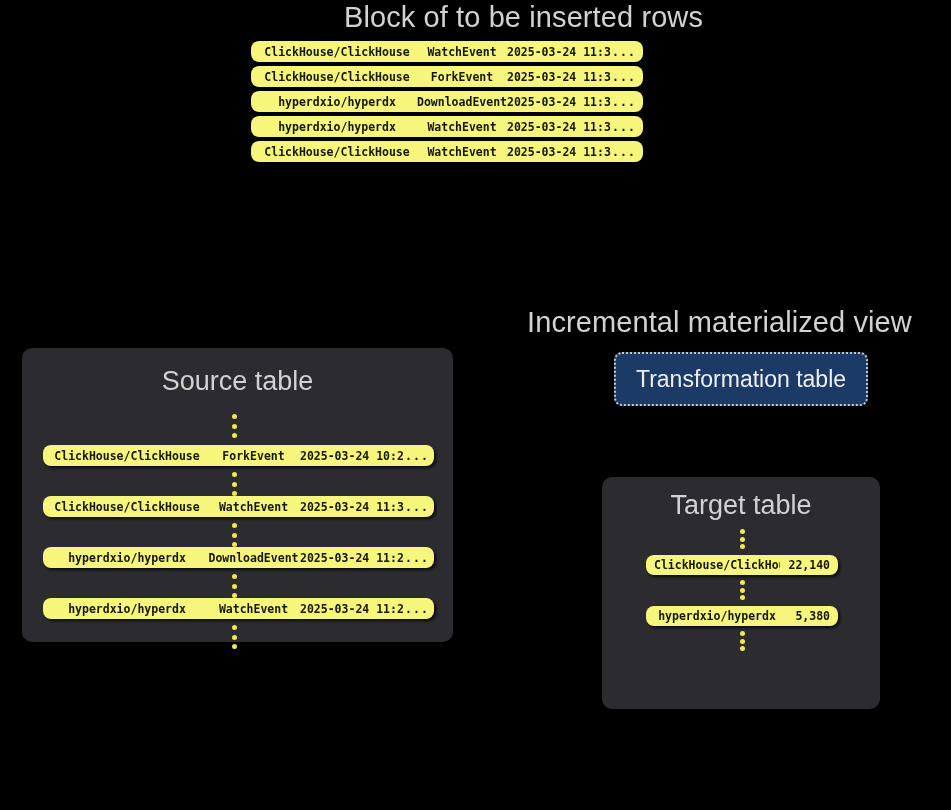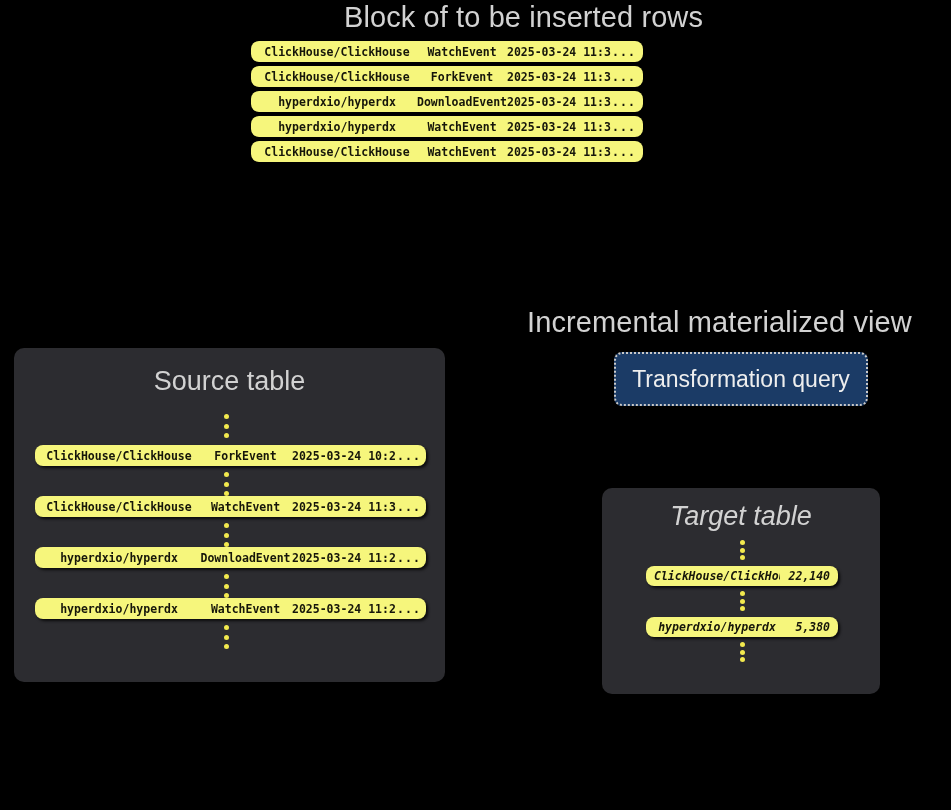--- a/index.html
+++ b/index.html
@@ -81,22 +81,22 @@
   #block-rows .c-time   { width: 104px; text-align: center; }
   #block-rows .c-more   { flex: 1;      text-align: center; letter-spacing: 1px; }
 
   
   .card {
     position: absolute;
     background: #2c2c30;
     border-radius: 10px;
     box-shadow: 3px 3px 6px rgba(0,0,0,0.8);
   }
-  #source-card { left: 14px;  top: 348px; width: 431px; height: 334px; }
-  #target-card { left: 602px; top: 488px; width: 278px; height: 206px; font-style: italic; }
+  #source-card { left: 22px;  top: 348px; width: 431px; height: 294px; }
+  #target-card { left: 602px; top: 477px; width: 278px; height: 232px; }
   #source-card .card-title { top: 18px; }
   #target-card .card-title { top: 13px; }
 
   
   #source-card .row {
     left: 21px;
     width: 391px;
     height: 21px;
     font-size: 11.5px;
     padding: 0 4px;
@@ -260,21 +260,21 @@
     <i></i>
       <i></i>
       <i></i>
   </div>
 
 </div>
 
 <div id="imv-title" class="section-title">Incremental materialized view</div>
 
 <div id="transformation-query">
-  <span>Transformation query</span>
+  <span>Transformation table</span>
 </div>
 
 <div id="target-card" class="card">
 
   <div class="card-title">Target table</div>
 
   <div class="vdots" style="left:137px; top:52px; width:6px; height:20px;">
     <i></i>
       <i></i>
       <i></i>

